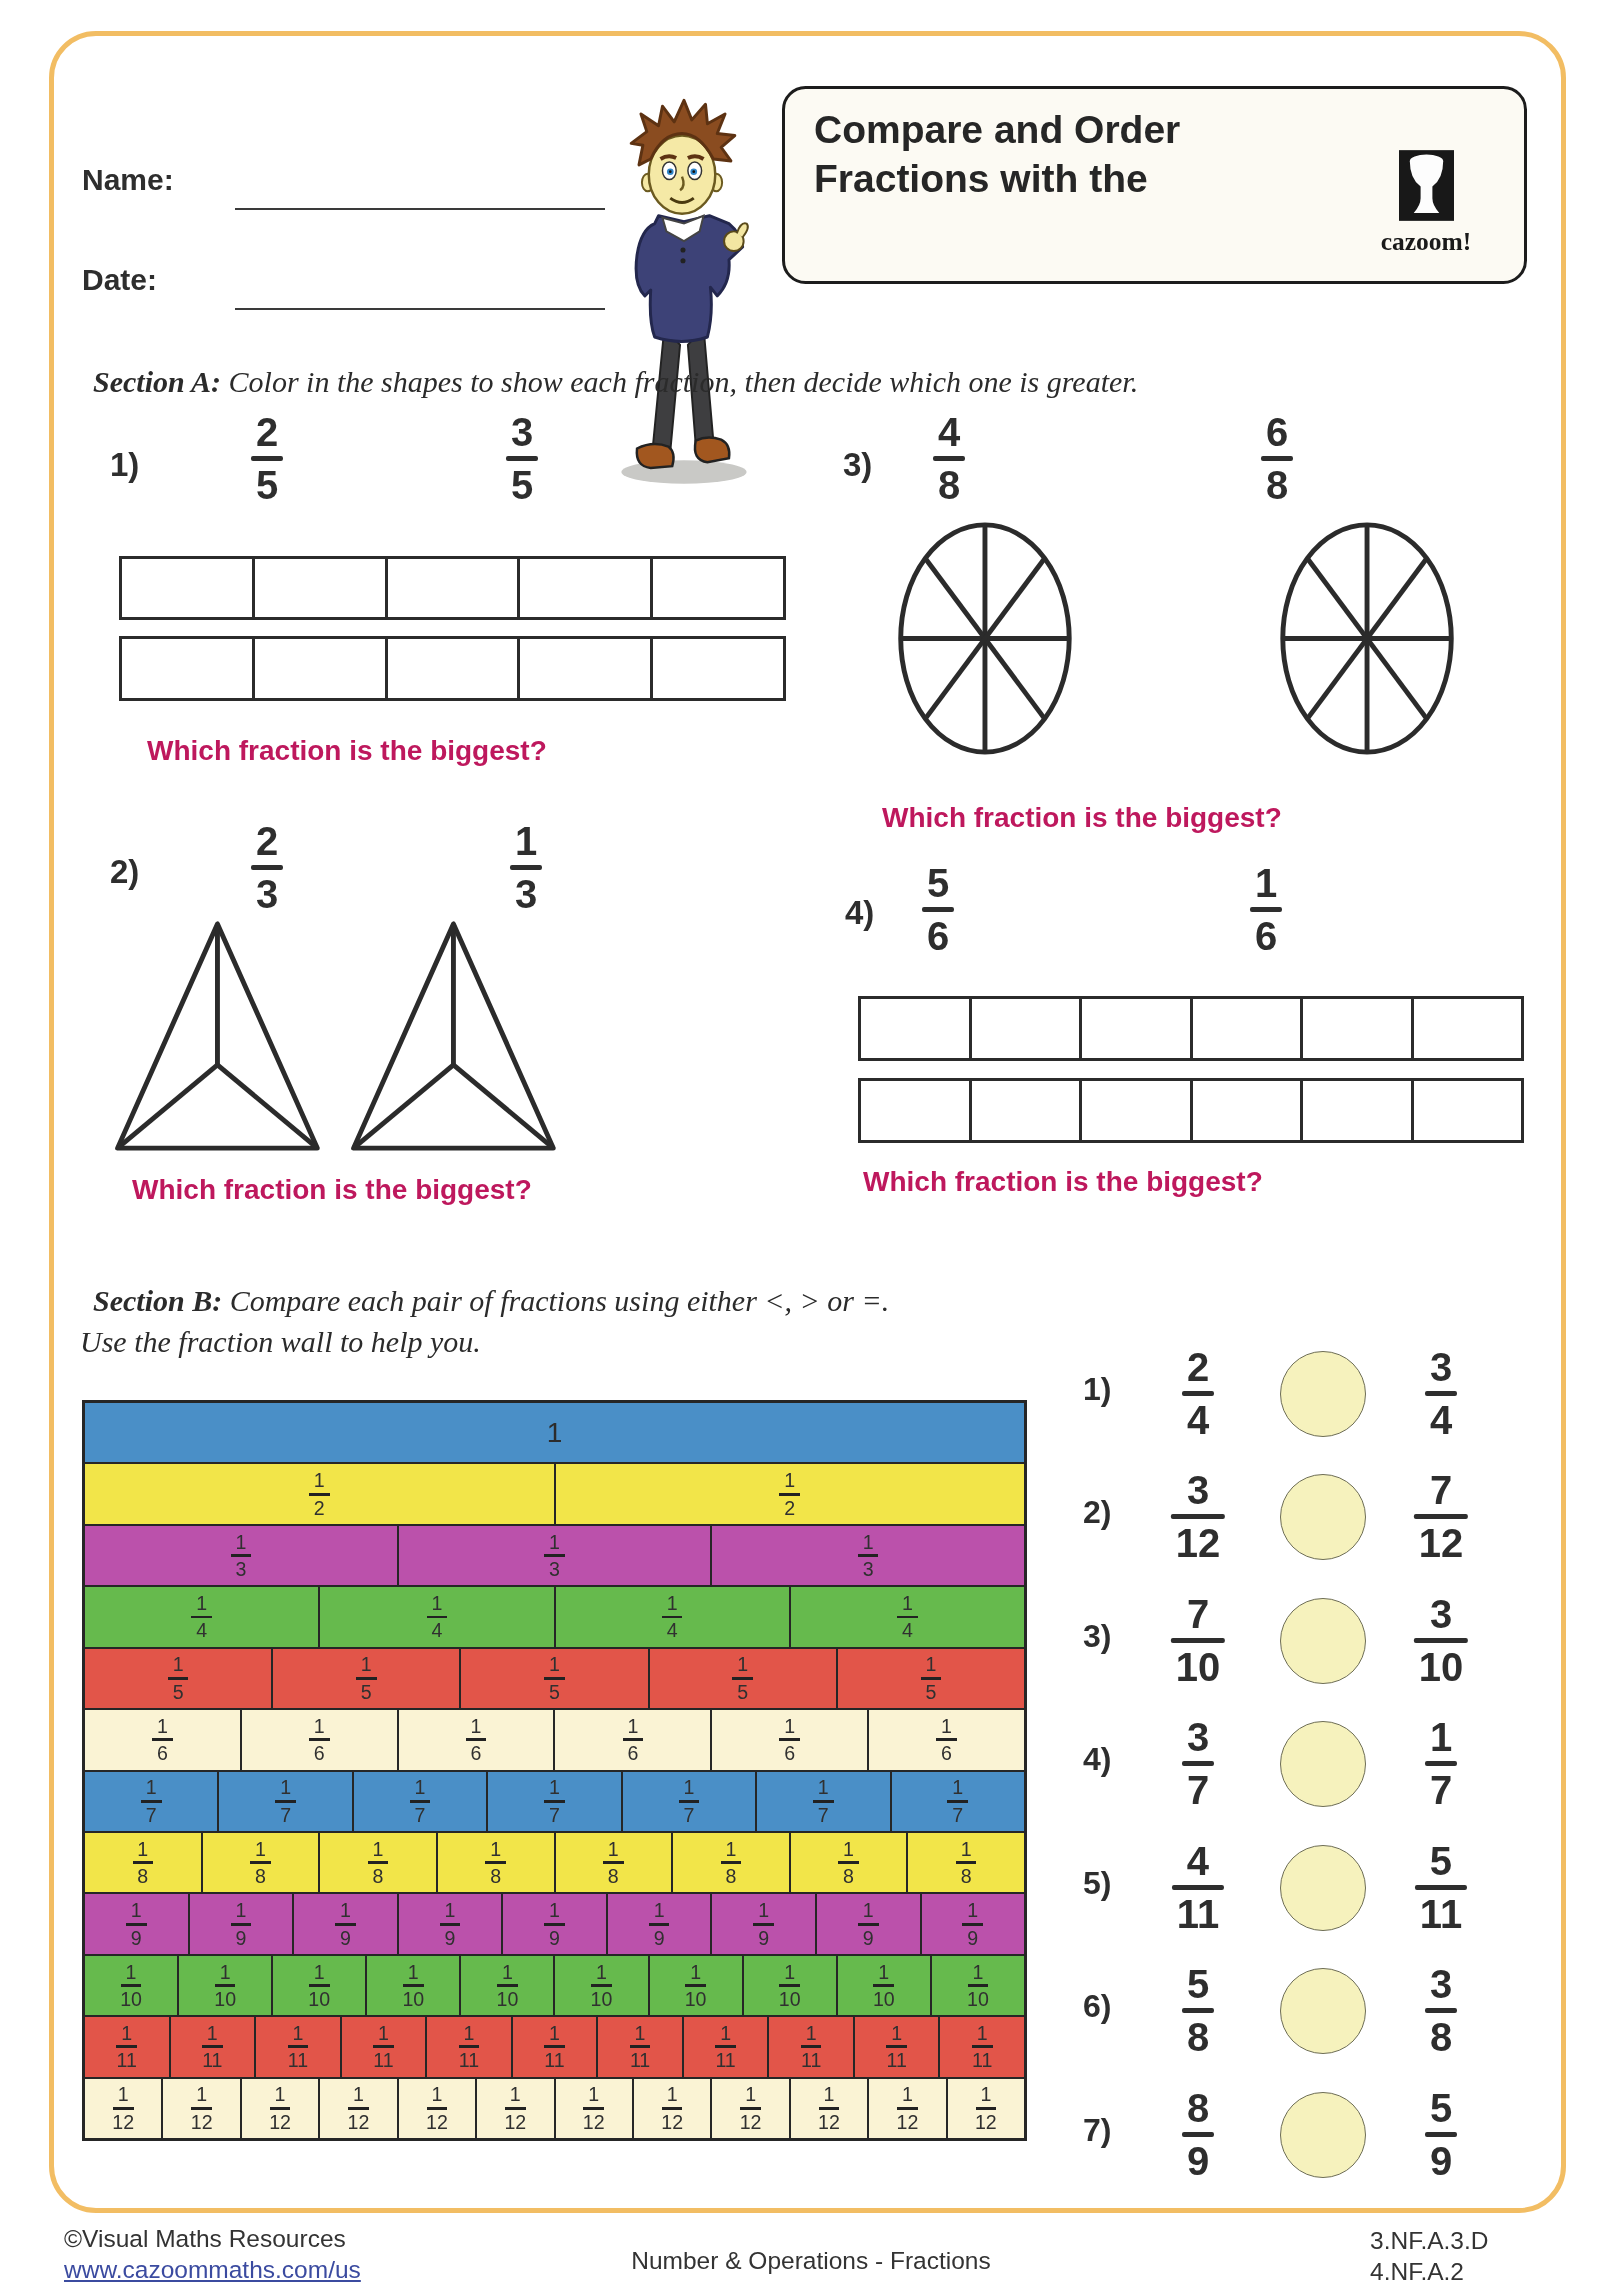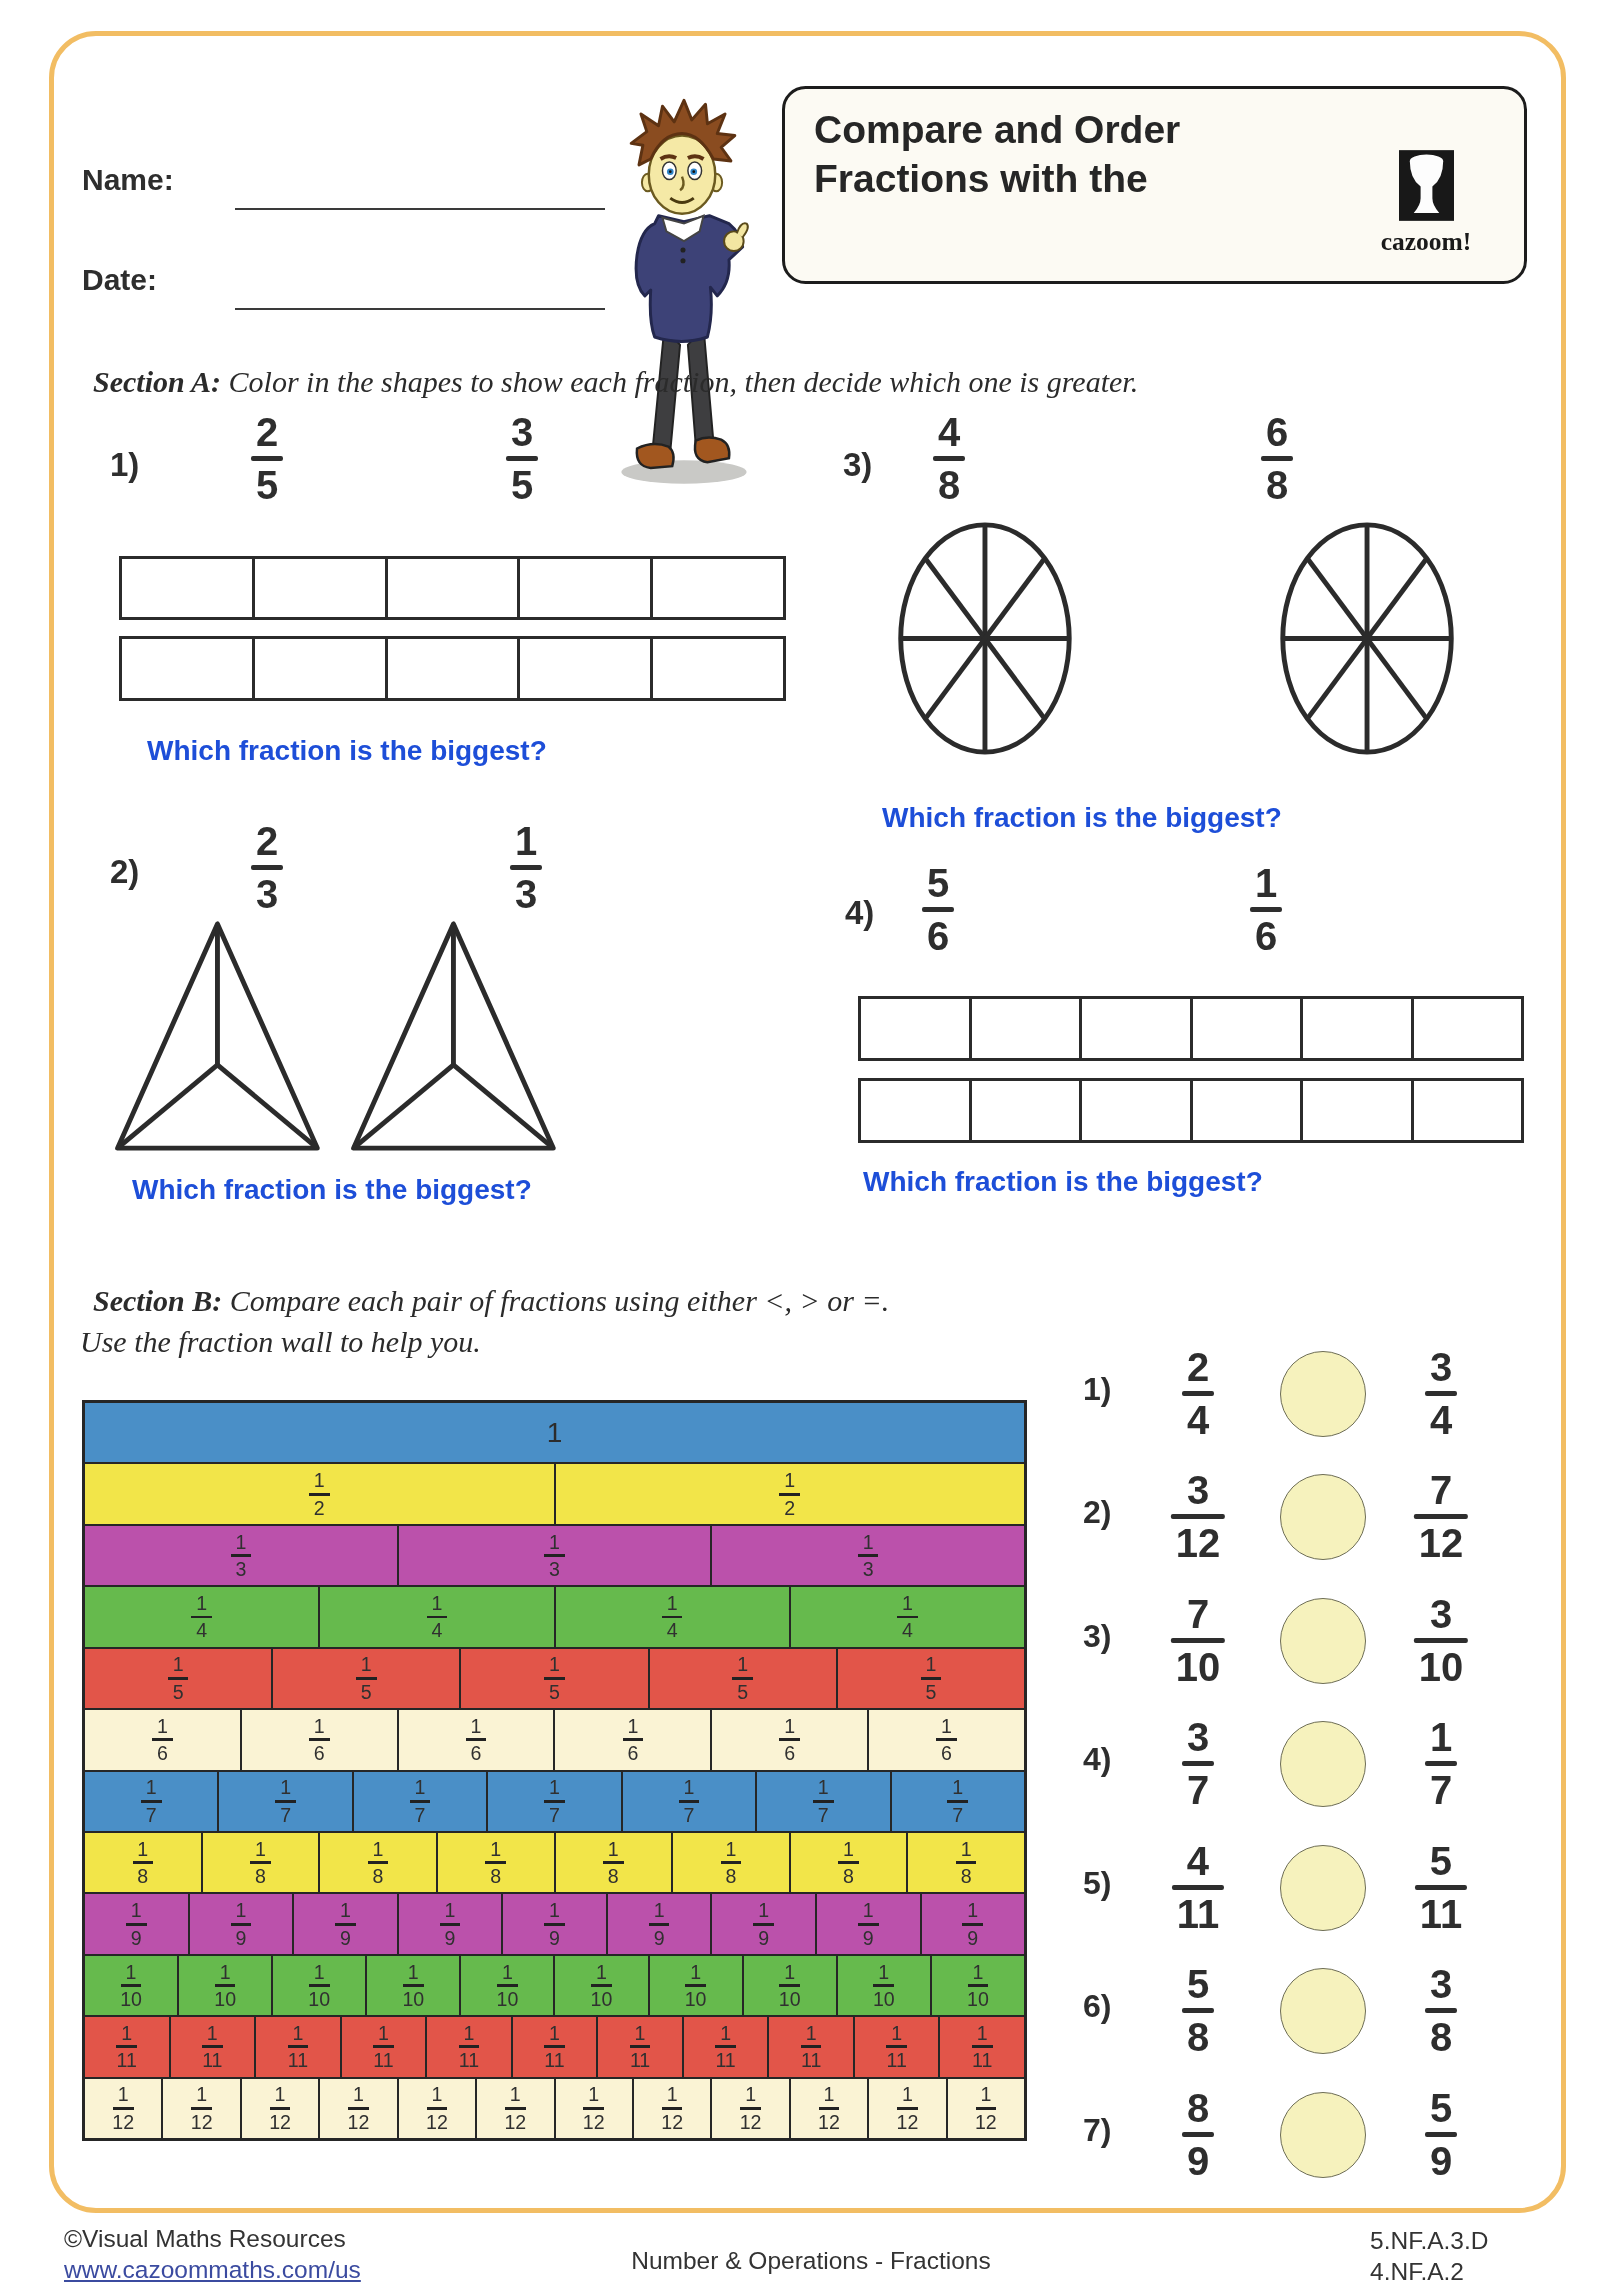--- a/index.html
+++ b/index.html
@@ -18,21 +18,21 @@
   
   .sec-head{position:absolute;font-family:"Liberation Serif",serif;font-style:italic;
         font-size:30px;color:#2b2b2b;white-space:nowrap;}
   .sec-head b{font-weight:bold;}
   
   .pnum{position:absolute;font-weight:bold;font-size:33px;color:#2e2e2e;}
   .frac{position:absolute;display:flex;flex-direction:column;align-items:center;
         transform:translateX(-50%);font-weight:bold;color:#2e2e2e;}
   .frac .fn,.frac .fd{font-size:40px;line-height:1.0;padding:0 4.9px;}
   .frac .fbar{align-self:stretch;height:4.9px;background:#2e2e2e;margin:3.9px 0;border-radius:2px;}
-  .question{position:absolute;font-weight:bold;font-size:28px;color:#1d4ed8;white-space:nowrap;}
+  .question{position:absolute;font-weight:bold;font-size:28px;color:#be185d;white-space:nowrap;}
   .strip{position:absolute;display:flex;border:3.9px solid #2b2b2b;background:#fff;box-sizing:border-box;}
   .strip .cell{flex:1;border-left:3.9px solid #2b2b2b;}
   .strip .cell:first-child{border-left:none;}
   .shape-svg{position:absolute;}
   
   .wall{position:absolute;left:82px;top:1400px;width:945px;height:741px;
         border:3.9px solid #262626;box-sizing:border-box;display:flex;flex-direction:column;}
   .wall-row{flex:1;display:flex;border-top:2.9px solid #262626;}
   .wall-row:first-child{border-top:none;}
   .wall-cell{flex:1;display:flex;align-items:center;justify-content:center;border-left:2.9px solid #262626;}
@@ -886,16 +886,16 @@
           <span class="fn">5</span>
           <span class="fbar"></span>
           <span class="fd">9</span>
         </div>
       </div>
     </div>
 
   <div class="foot" style="left:64px;top:2225px;">©Visual Maths Resources</div>
   <div class="foot foot-link" style="left:64px;top:2256px;">www.cazoommaths.com/us</div>
   <div class="foot" style="left:811px;top:2247px;transform:translateX(-50%);">Number &amp; Operations - Fractions</div>
-  <div class="foot" style="left:1370px;top:2227px;">5.NF.A.3.D</div>
+  <div class="foot" style="left:1370px;top:2227px;">3.NF.A.3.D</div>
   <div class="foot" style="left:1370px;top:2258px;">4.NF.A.2</div>
 </div>
 
 
 </body></html>

